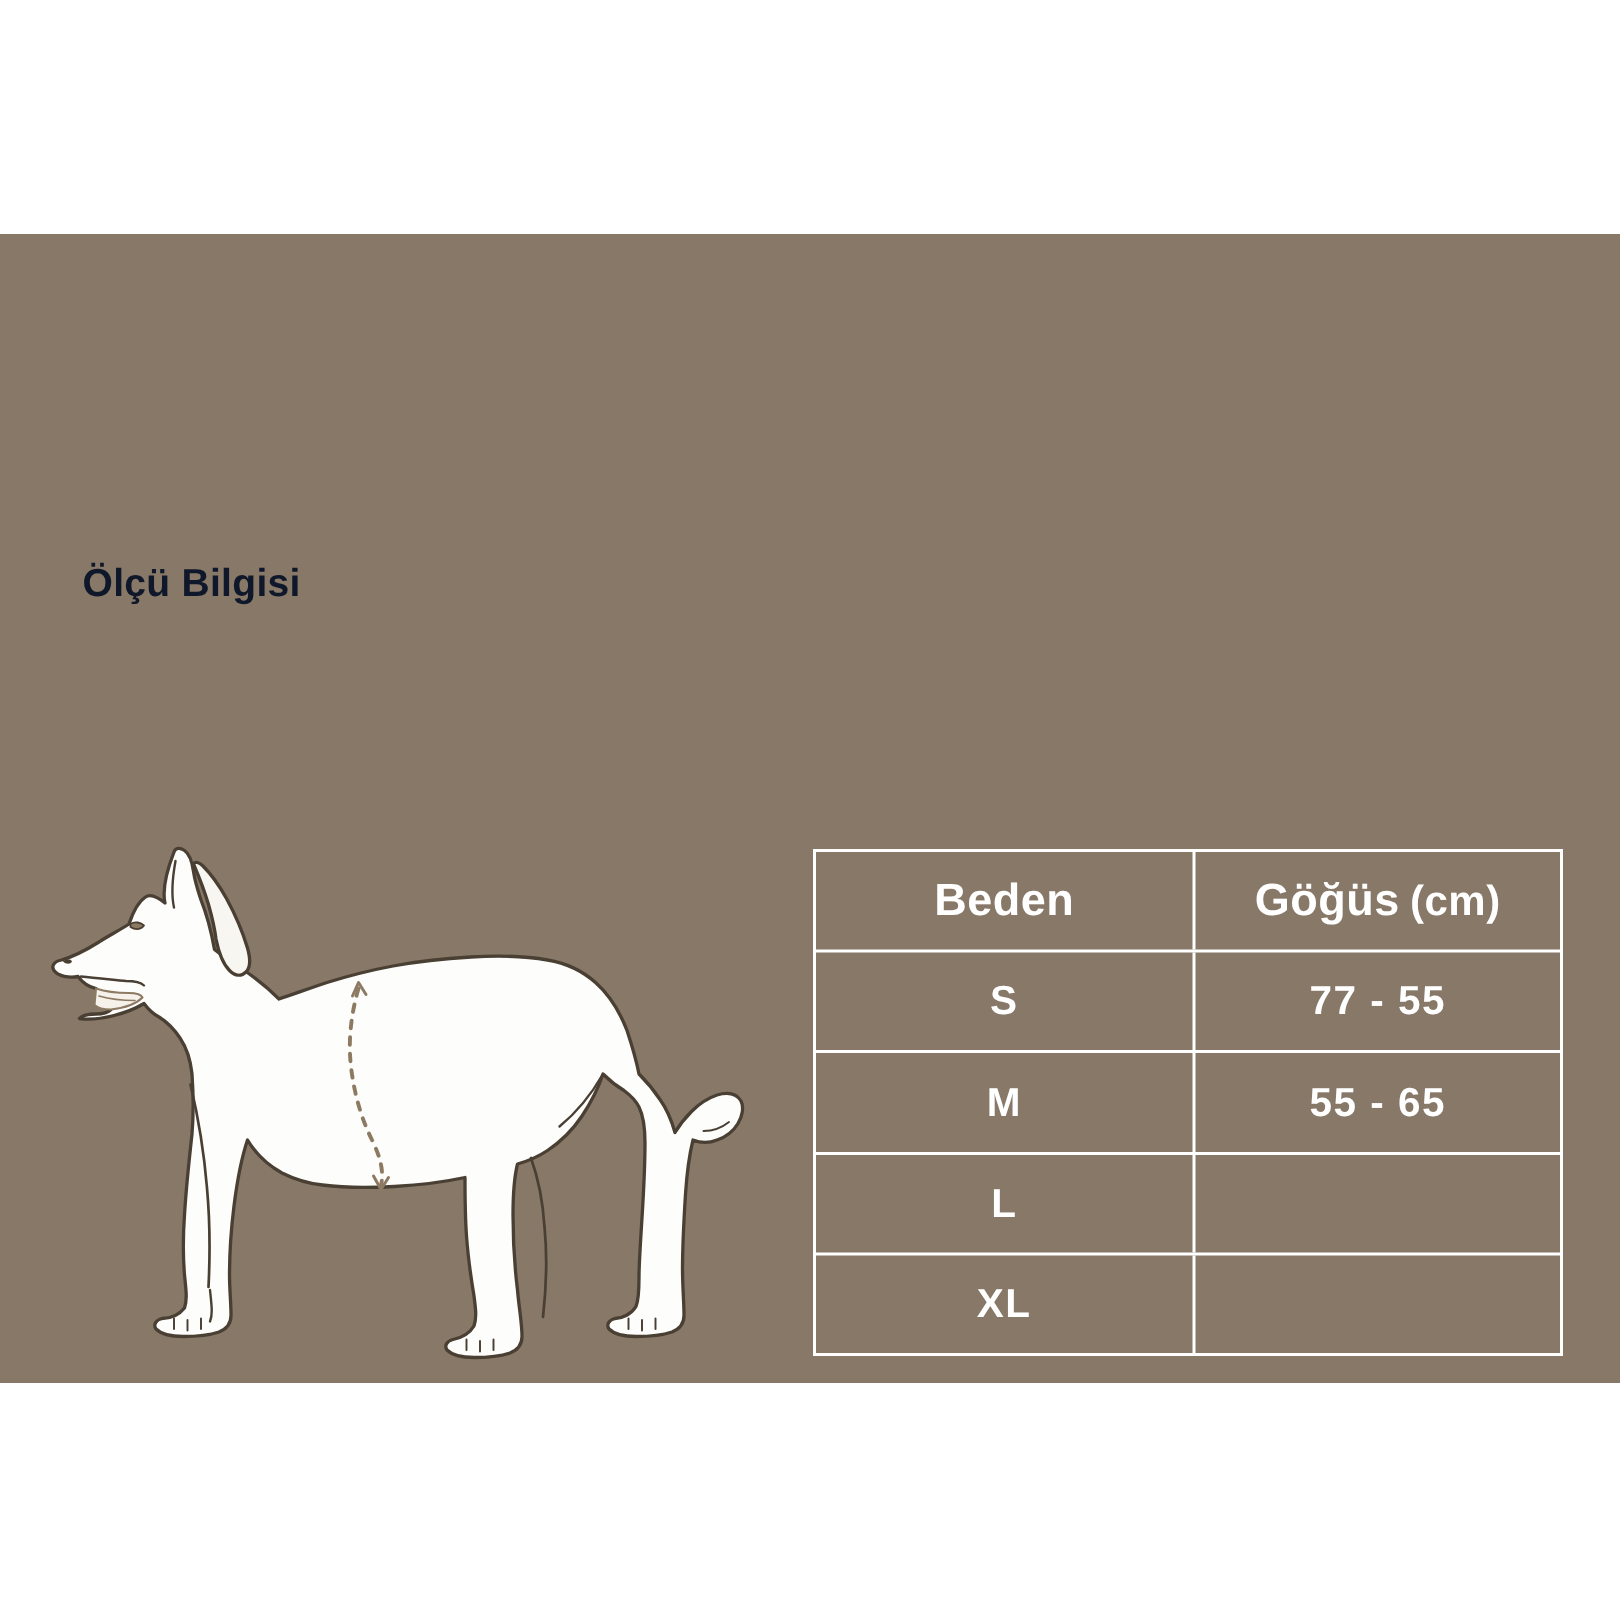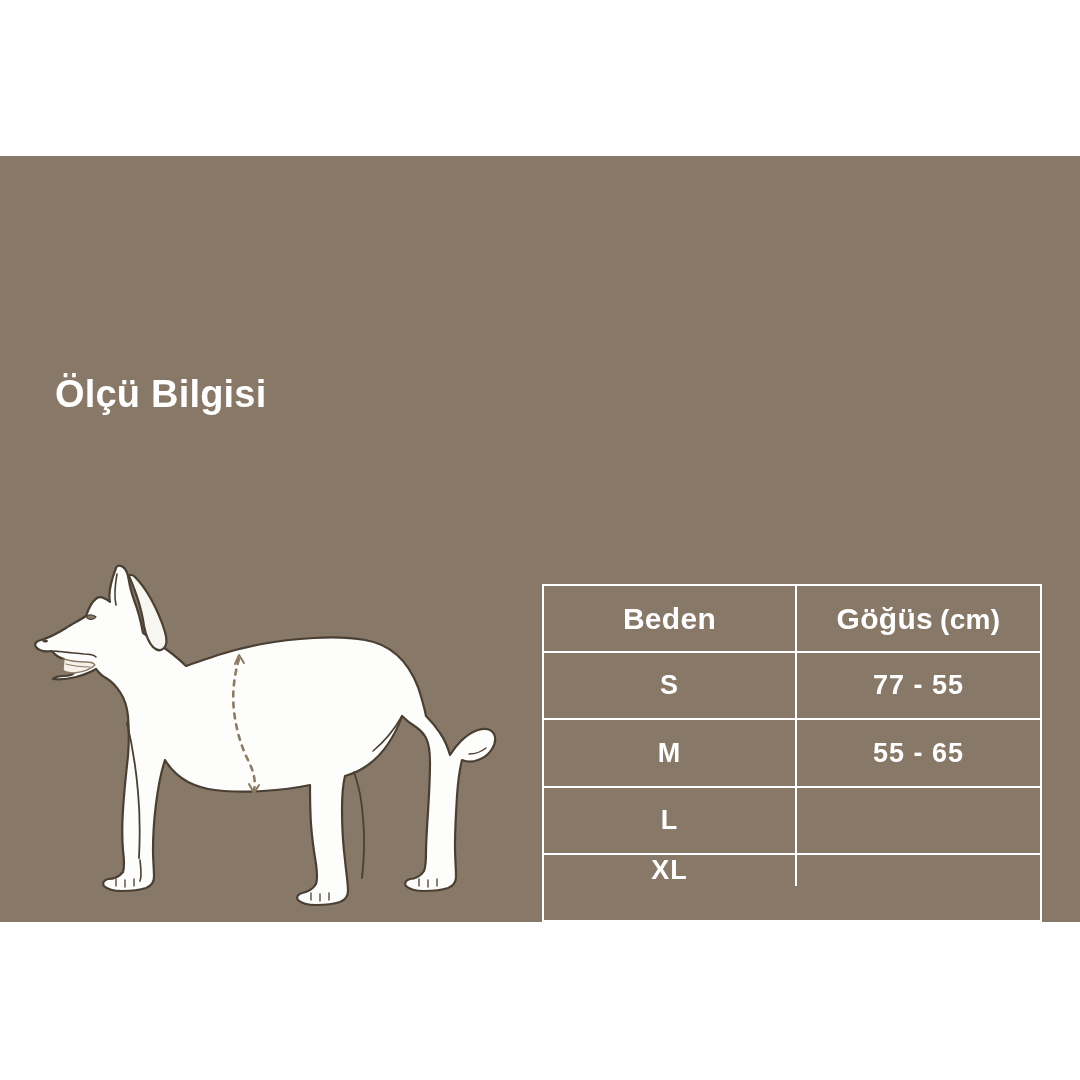--- a/index.html
+++ b/index.html
@@ -24,23 +24,23 @@
     left: 0;
     top: 156px;
     width: 1080px;
     height: 766px;
     background: #877868;
   }
   .page-title {
     position: absolute;
     left: 55px;
     top: 219px;
-    font-size: 38px;
-    font-weight: bold;
-    color: #ffffff;
+    font-size: 26px;
+    font-weight: bold;
+    color: #0f172a;
     letter-spacing: 0.2px;
     line-height: 1;
     white-space: nowrap;
   }
   .dog-figure {
     position: absolute;
     left: 28px;
     top: 392px;
     width: 478px;
     height: 378px;
@@ -48,29 +48,28 @@
   .size-table {
     position: absolute;
     left: 542px;
     top: 410px;
     width: 500px;
     height: 338px;
     border: 2px solid #ffffff;
     box-sizing: border-box;
     display: flex;
     flex-direction: column;
-    margin-top: 18px;
   }
   .trow {
     display: flex;
     flex: 1 1 0;
     border-bottom: 2px solid #ffffff;
     box-sizing: border-box;
   }
-  .trow:last-child { border-bottom: none; flex-direction: column; }
+  .trow:last-child { border-bottom: none; }
   .tcell {
     display: flex;
     align-items: center;
     justify-content: center;
     box-sizing: border-box;
     color: #ffffff;
     text-align: center;
   }
   .tcell.col-size {
     width: 253px;

